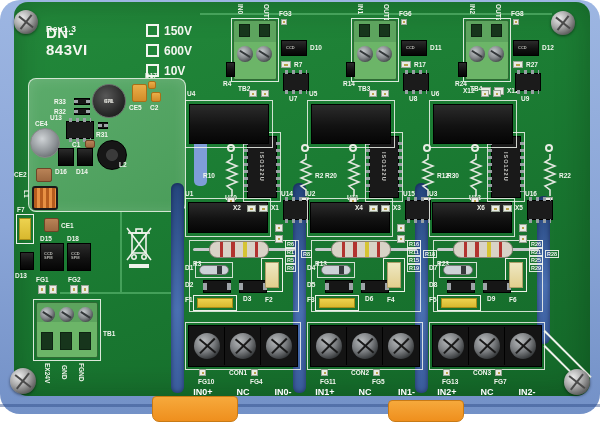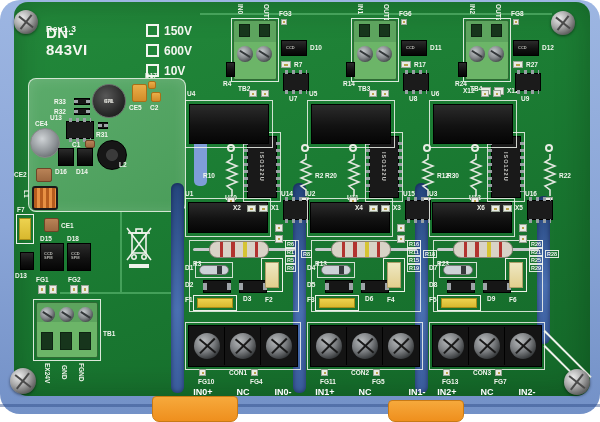--- a/index.html
+++ b/index.html
@@ -464,21 +464,21 @@
           <div class="csc"></div>
         </div>
       </div>
       <div class="lbl" style="left:44px;top:279px;">CON2</div>
       <div class="pad" style="left:14px;top:279px;width:7px;height:7px;"></div>
       <div class="lbl" style="left:13px;top:288px;">FG11</div>
       <div class="pad" style="left:66px;top:279px;width:7px;height:7px;"></div>
       <div class="lbl" style="left:65px;top:288px;">FG5</div>
       <div class="pin" style="left:0;top:297px;width:36px;">IN1+</div>
       <div class="pin" style="left:44px;top:297px;width:28px;">NC</div>
-      <div class="pin" style="left:92px;top:297px;width:36px;">IN1-</div>
+      <div class="pin" style="left:72px;top:297px;width:36px;text-align:right;">IN1-</div>
     </div>
     <div class="channel" style="left: 429px;">
       <div class="lbl" style="left:2px;top:0;">U6</div>
       <div class="box u-top-box"></div>
       <div class="blk u-top"></div>
       <div class="box iso-box"></div>
       <div class="iso-chip">
         <span class="iso-txt">ISO122U</span>
       </div>
       <div class="lbl" style="left:40px;top:104px;">U12</div>

